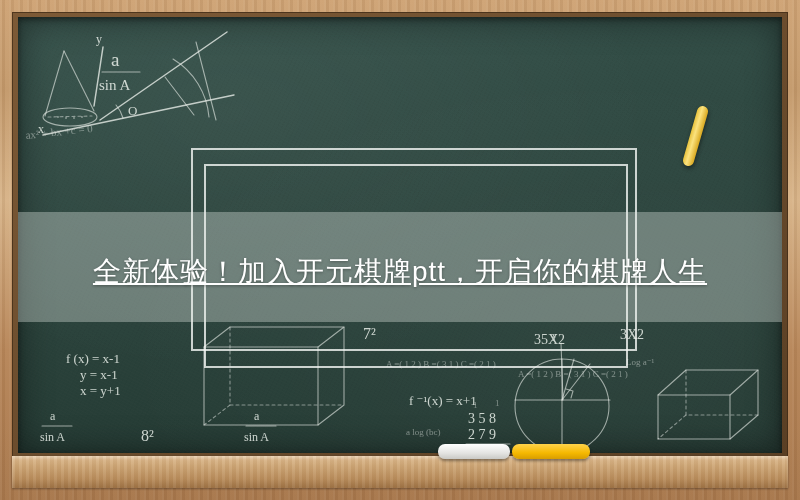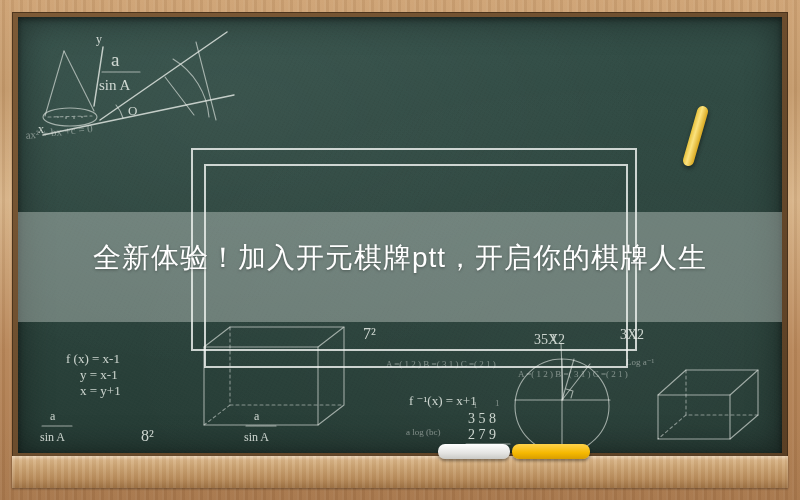--- a/index.html
+++ b/index.html
@@ -61,26 +61,27 @@
   .rectA,.rectB{position:absolute;border:2px solid rgba(245,248,245,.8);}
   .rectA{left:173px;top:131px;width:442px;height:199px;}
   .rectB{left:186px;top:147px;width:420px;height:200px;}
 
   
   .banner{
     position:absolute;left:0;right:0;top:195px;height:110px;
     background:rgba(232,238,232,.35);
   }
   .headline{
-    position:absolute;left:0;right:0;top:195px;height:92px;
+    position:absolute;left:0;right:0;top:209px;height:92px;
     display:flex;align-items:center;justify-content:center;
     color:#ffffff;font-size:28px;letter-spacing:1px;
     font-family:"Liberation Sans","DejaVu Sans",sans-serif;
     text-shadow:0 1px 3px rgba(0,0,0,.35);
     white-space:nowrap;
+    text-decoration:underline;
   }
 
   
   .chalk-yellow-wall{
     position:absolute;left:672px;top:88px;width:11px;height:62px;
     border-radius:6px;
     background:linear-gradient(90deg,#e8c23c,#fbe27e 40%,#d9a81f);
     transform:rotate(16deg);
     box-shadow:1px 2px 4px rgba(0,0,0,.45);
   }

